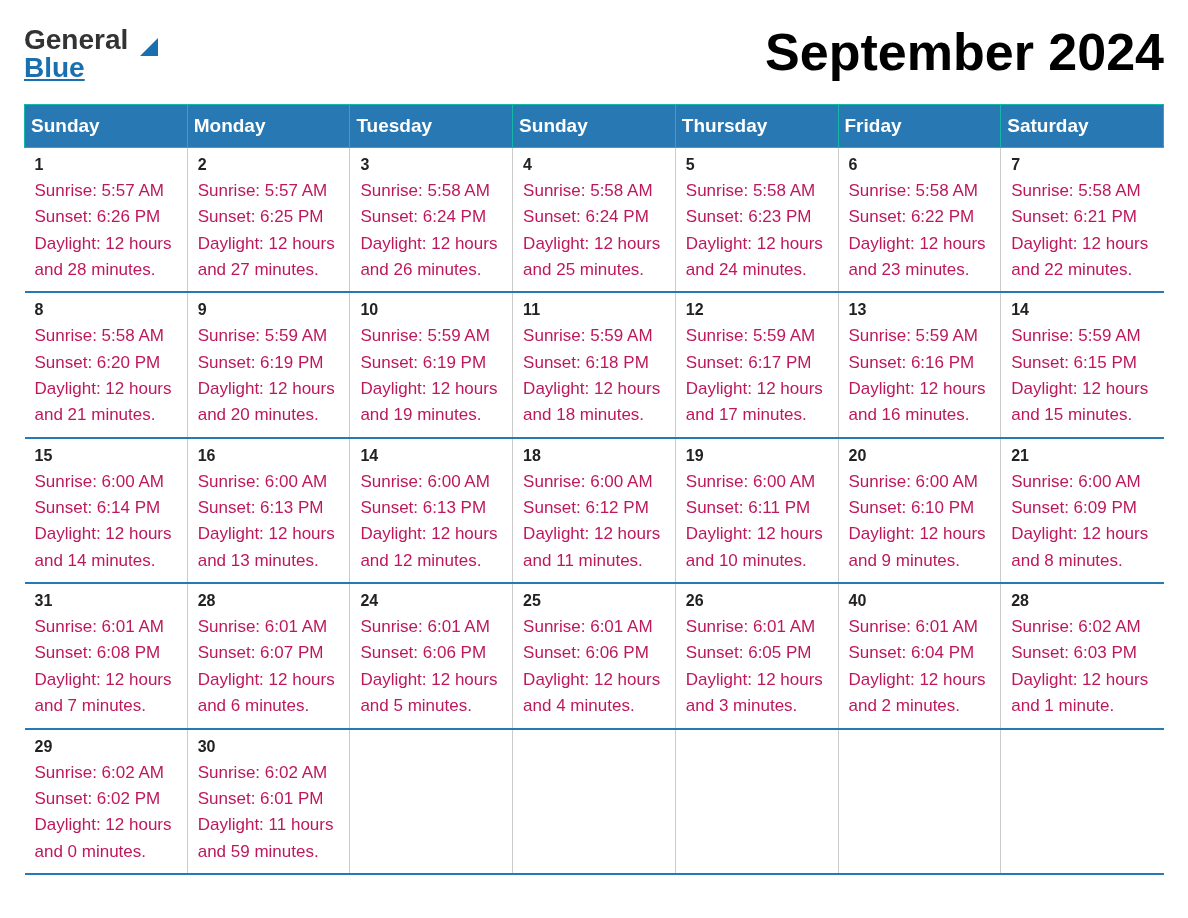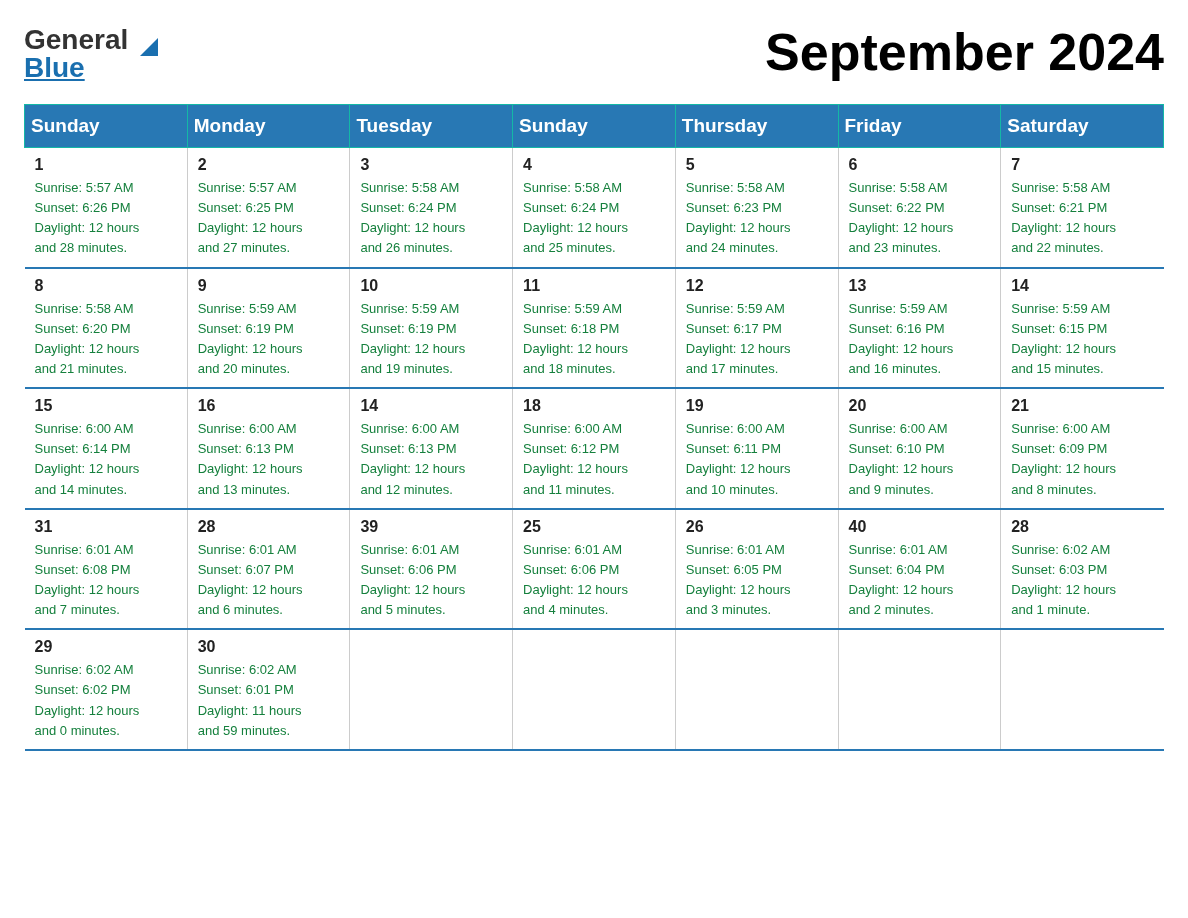--- a/index.html
+++ b/index.html
@@ -79,23 +79,23 @@
     tbody td:last-child {
       border-right: none;
     }
     .day-num {
       font-size: 16px;
       font-weight: bold;
       margin-bottom: 4px;
       display: block;
     }
     .day-info {
-      font-size: 13px;
+      font-size: 17px;
       line-height: 1.55;
-      color: #15803d;
+      color: #be185d;
     }
     .empty-cell {
       background: #fff;
     }
   </style>
 </head>
 <body>
 
 <div class="header">
   <div class="logo-wrapper">
@@ -220,21 +220,21 @@
       <tr>
         <td>
         <span class="day-num">31</span>
         <span class="day-info">Sunrise: 6:01 AM<br>Sunset: 6:08 PM<br>Daylight: 12 hours<br>and 7 minutes.</span>
       </td>
         <td>
         <span class="day-num">28</span>
         <span class="day-info">Sunrise: 6:01 AM<br>Sunset: 6:07 PM<br>Daylight: 12 hours<br>and 6 minutes.</span>
       </td>
         <td>
-        <span class="day-num">39</span>
+        <span class="day-num">24</span>
         <span class="day-info">Sunrise: 6:01 AM<br>Sunset: 6:06 PM<br>Daylight: 12 hours<br>and 5 minutes.</span>
       </td>
         <td>
         <span class="day-num">25</span>
         <span class="day-info">Sunrise: 6:01 AM<br>Sunset: 6:06 PM<br>Daylight: 12 hours<br>and 4 minutes.</span>
       </td>
         <td>
         <span class="day-num">26</span>
         <span class="day-info">Sunrise: 6:01 AM<br>Sunset: 6:05 PM<br>Daylight: 12 hours<br>and 3 minutes.</span>
       </td>

